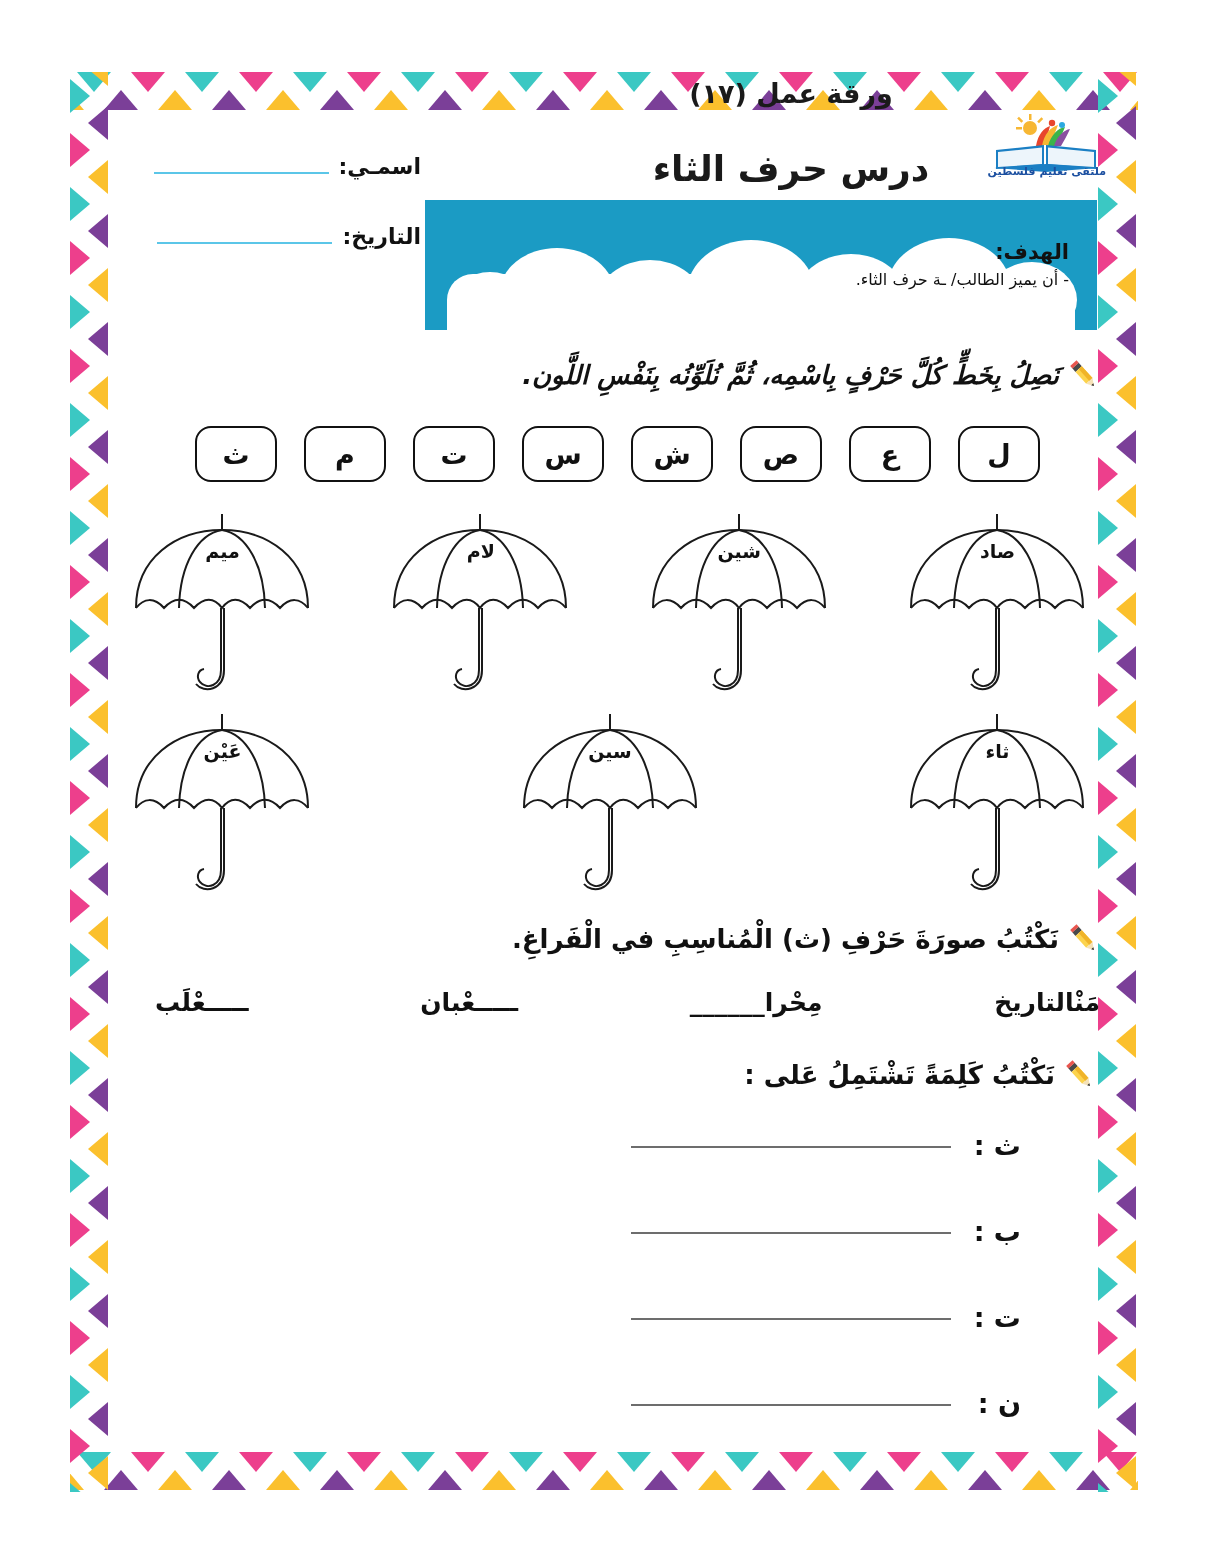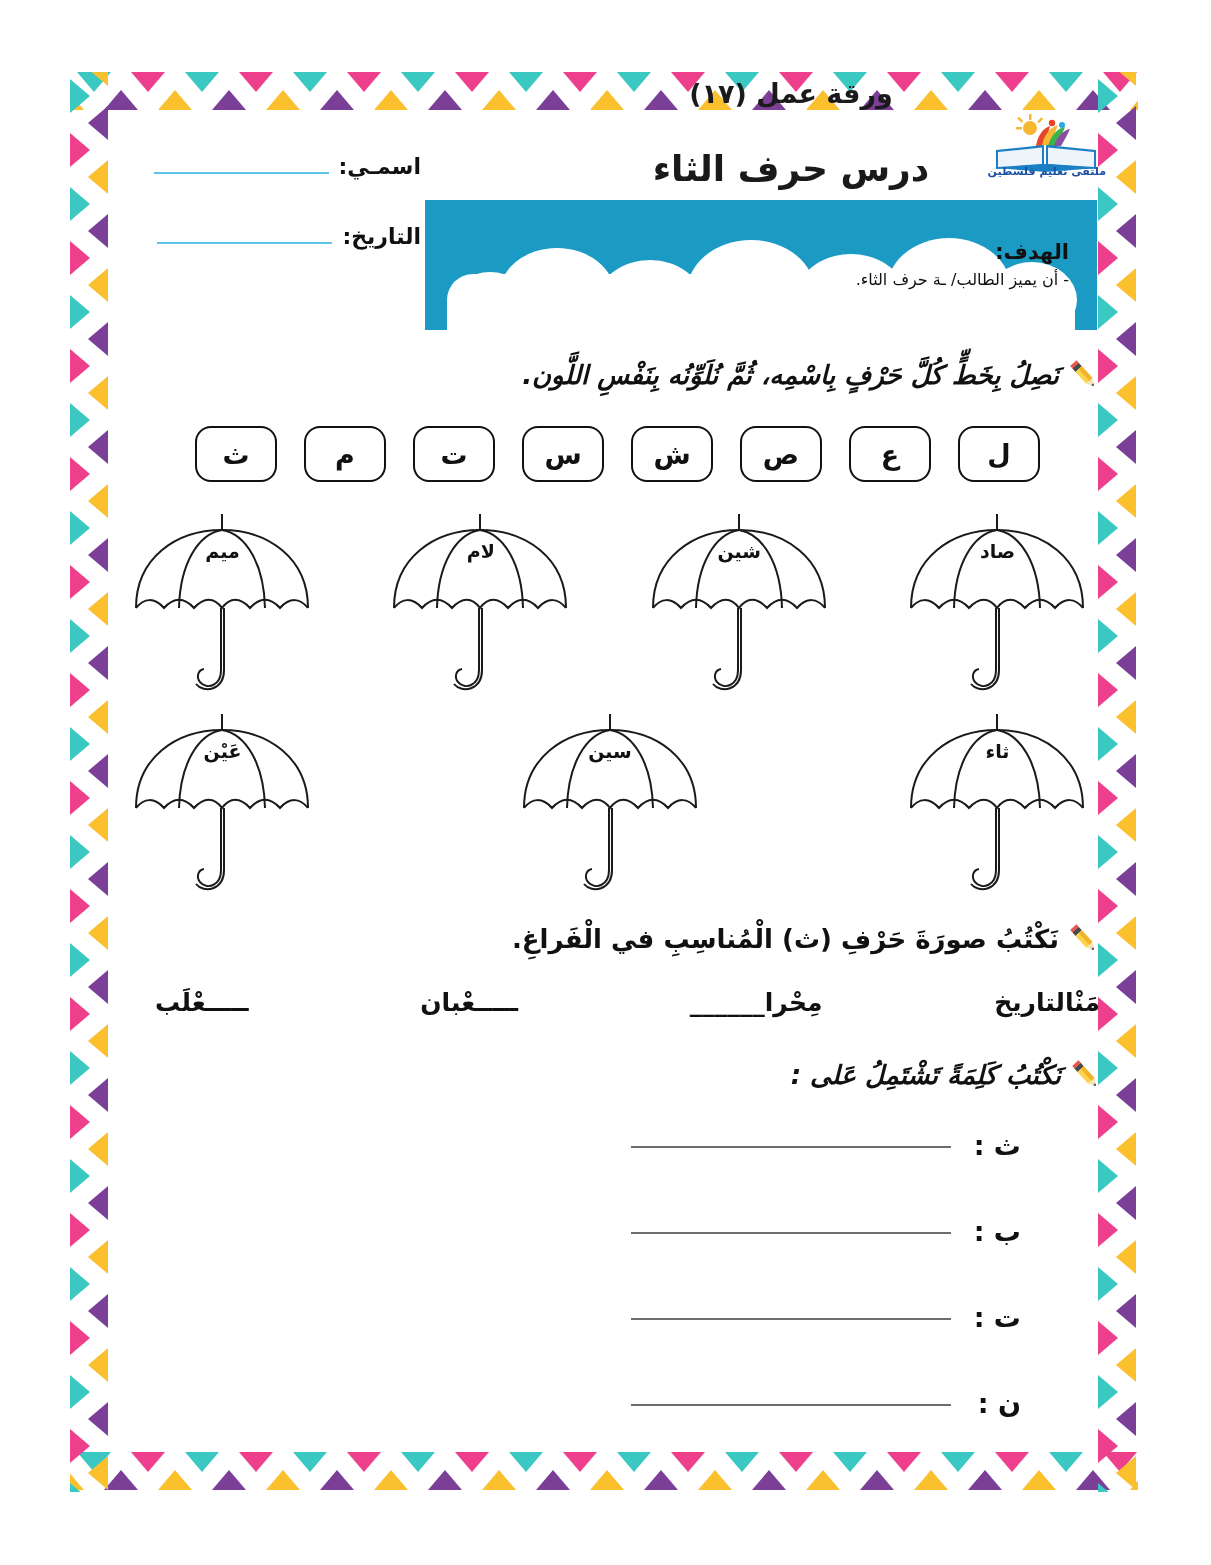--- a/index.html
+++ b/index.html
@@ -178,21 +178,21 @@
     white-space: nowrap;
   }
   .pencil {
     width: 34px;
     height: 34px;
     margin-left: 8px;
     flex: none;
   }
   .ins-1 { right: 110px; top: 358px; font-style: italic; }
   .ins-2 { right: 110px; top: 922px; }
-  .ins-3 { right: 108px; top: 1058px; font-style: italic; }
+  .ins-3 { right: 114px; top: 1058px; }
 
   
   .pill-row {
     position: absolute;
     left: 195px;
     top: 426px;
     width: 845px;
     display: flex;
     flex-direction: row-reverse;
     justify-content: space-between;

